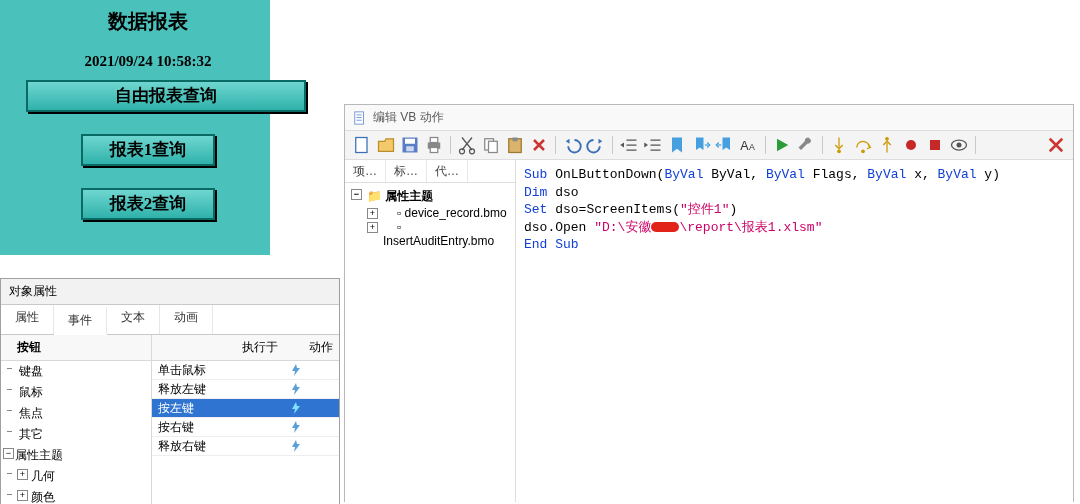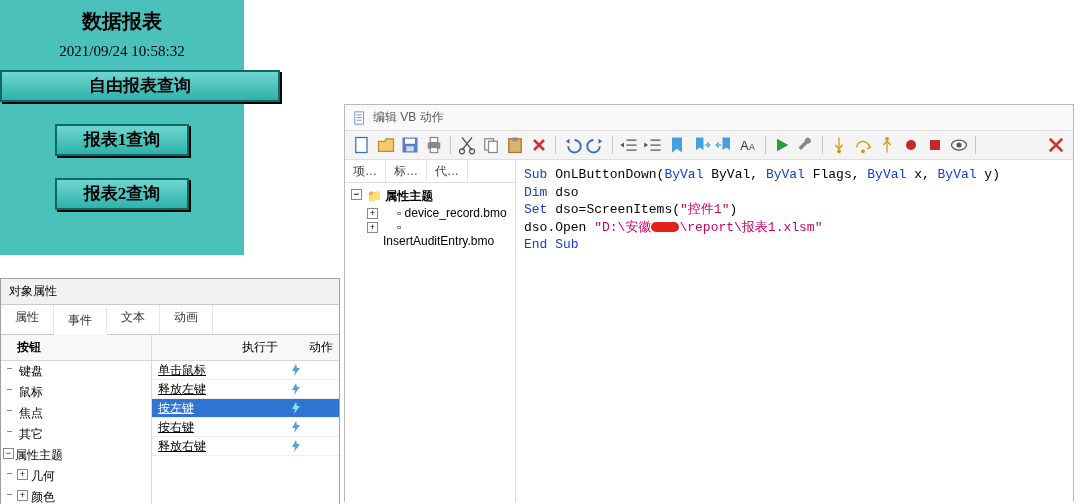--- a/index.html
+++ b/index.html
@@ -1,21 +1,21 @@
 <!DOCTYPE html>
 <html><head>
 <meta charset="utf-8">
 <style>
 html,body{margin:0;padding:0;font-family:"Microsoft YaHei",Tahoma,sans-serif;font-size:12px;background:#fff;color:#000;}
 .root{position:relative;width:1080px;height:504px;background:#fff;overflow:hidden;}
 
 
-.hmi{position:absolute;left:0;top:0;width:244px;height:255px;background:#4ac1bb;}
+.hmi{position:absolute;left:0;top:0;width:244px;height:255px;background:#4ac1bb;padding-left:26px;}
 .hmi-title{font-size:20px;font-weight:bold;text-align:center;margin-top:8px;font-family:"SimSun","NSimSun",serif;}
-.hmi-ts{font-size:15px;text-align:center;margin-top:8px;font-family:"SimSun","NSimSun",serif;}
+.hmi-ts{font-size:15px;text-align:center;margin-top:18px;font-family:"SimSun","NSimSun",serif;font-weight:bold;}
 .hmi-btn{display:block;margin:0 auto;background:linear-gradient(#6fd6d0,#2fb2ab);border:2px solid #0a6b65;box-shadow:2px 2px 0 #000;font-weight:bold;font-size:17px;font-family:"SimSun","NSimSun",serif;text-align:center;cursor:pointer;}
 .hmi-btn.big{width:276px;height:28px;line-height:28px;margin-top:10px;}
 .hmi-btn.small{width:130px;height:28px;line-height:28px;margin-top:22px;}
 
 
 .props{position:absolute;left:0;top:278px;width:340px;height:234px;border:1px solid #a0a0a0;background:#f6f6f6;box-sizing:border-box;}
 .props-header{padding:4px 8px;font-size:12px;border-bottom:1px solid #c9c9c9;background:#f2f2f2;}
 .tabs{display:flex;background:#fff;border-bottom:1px solid #c9c9c9;}
 .tab{padding:4px 14px;font-size:12px;border-right:1px solid #e6e6e6;cursor:pointer;color:#333;}
 .tab.active{background:#fff;border-top:2px solid #fff;border-bottom:2px solid #fff;position:relative;top:1px;}
@@ -23,21 +23,21 @@
 .cat-col{width:150px;border-right:1px solid #d8d8d8;overflow:auto;}
 .cat-head{padding:4px 16px;font-weight:bold;border-bottom:1px solid #d8d8d8;background:#f8f8f8;}
 .cat-item{padding:2px 6px 2px 18px;cursor:pointer;position:relative;}
 .cat-item::before{content:"";position:absolute;left:6px;top:7px;width:5px;height:1px;background:#888;}
 .tree-toggle{position:absolute;left:2px;top:3px;width:9px;height:9px;border:1px solid #888;background:#fff;font-size:9px;line-height:8px;text-align:center;}
 .evt-col{flex:1;}
 .evt-head{display:flex;border-bottom:1px solid #d8d8d8;background:#f8f8f8;text-align:right;}
 .evt-head .c1{width:120px;padding:4px 6px;}
 .evt-head .c2{flex:1;padding:4px 6px;}
 .evt-row{display:flex;align-items:center;border-bottom:1px solid #eee;height:18px;cursor:pointer;}
-.evt-row .c1{width:120px;padding:0 6px;text-decoration:underline;}
+.evt-row .c1{width:120px;padding:0 6px;}
 .evt-row .c2{flex:1;padding:0 6px;display:flex;align-items:center;}
 .evt-row.sel{background:#2f74d0;color:#fff;}
 .bolt{width:12px;height:12px;display:inline-block;}
 .bolt svg{width:12px;height:12px;}
 
 
 .editor{position:absolute;left:344px;top:104px;width:730px;height:398px;border:1px solid #b8b8b8;background:#f9f9f9;box-sizing:border-box;}
 .ed-title{display:flex;align-items:center;gap:6px;padding:4px 8px;color:#5a5a5a;border-bottom:1px solid #ddd;}
 .ed-title .doc-icon{width:14px;height:14px;}
 .ed-toolbar{display:flex;align-items:center;gap:2px;padding:3px 6px;border-bottom:1px solid #ddd;background:#f4f4f4;}

